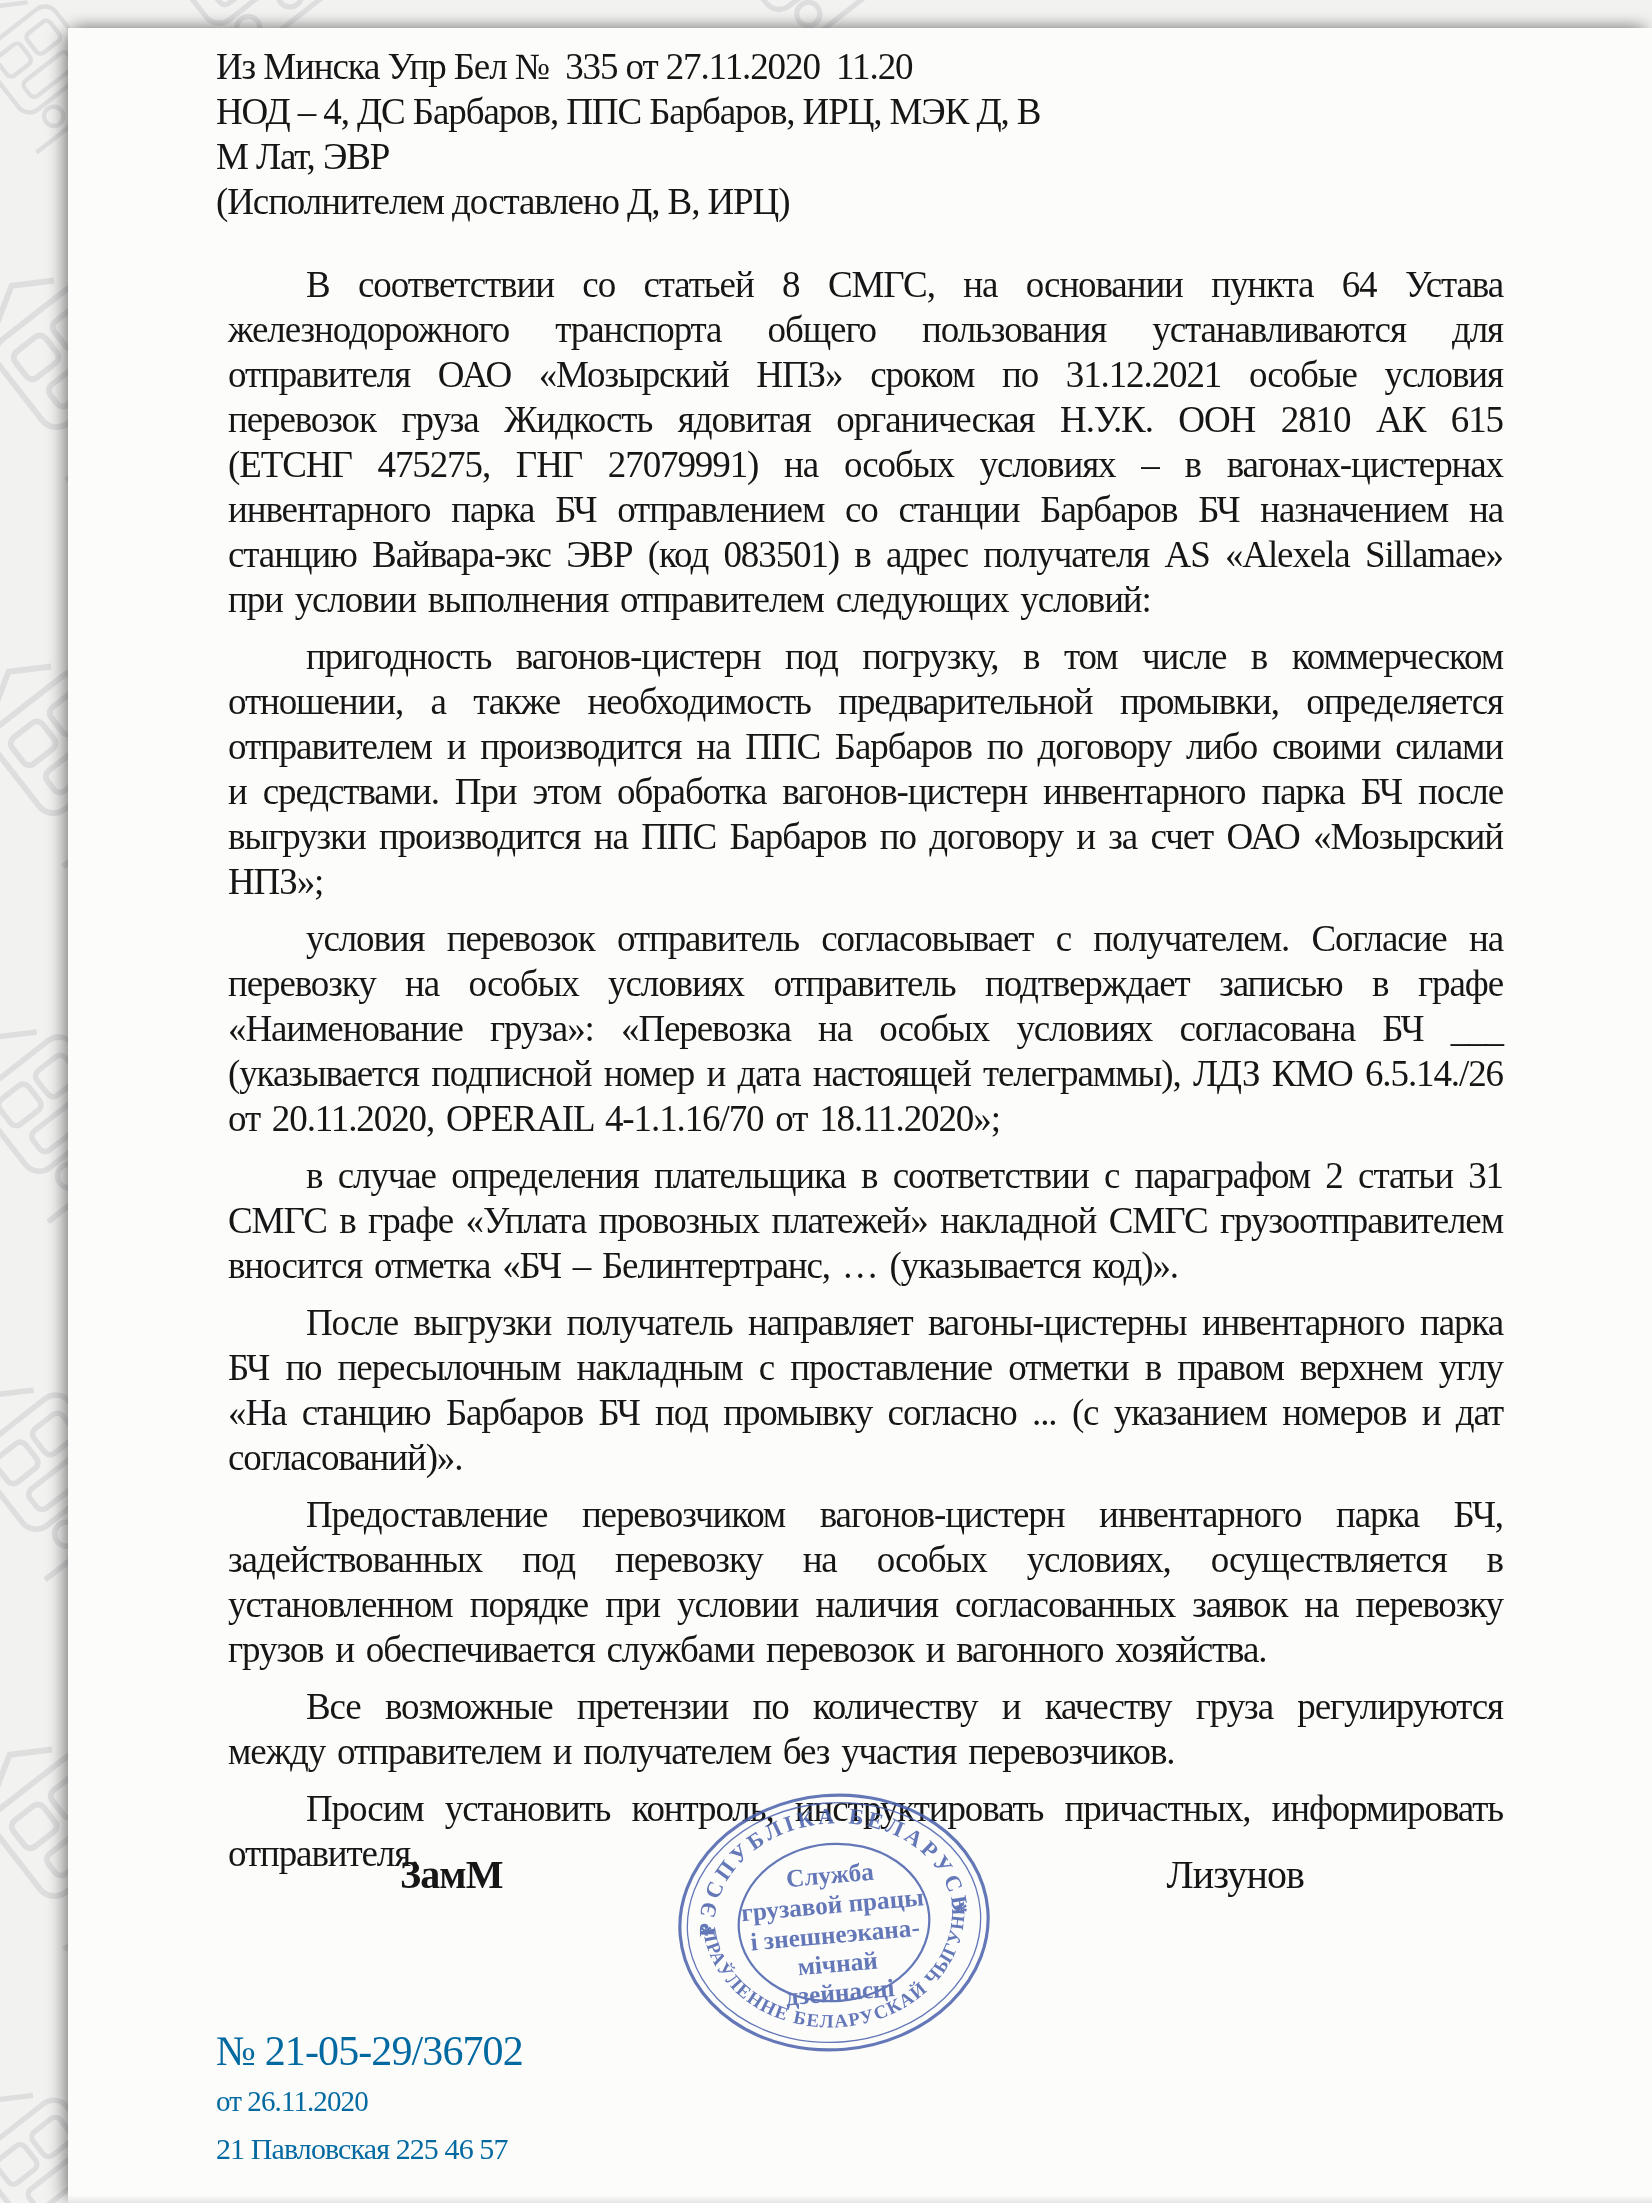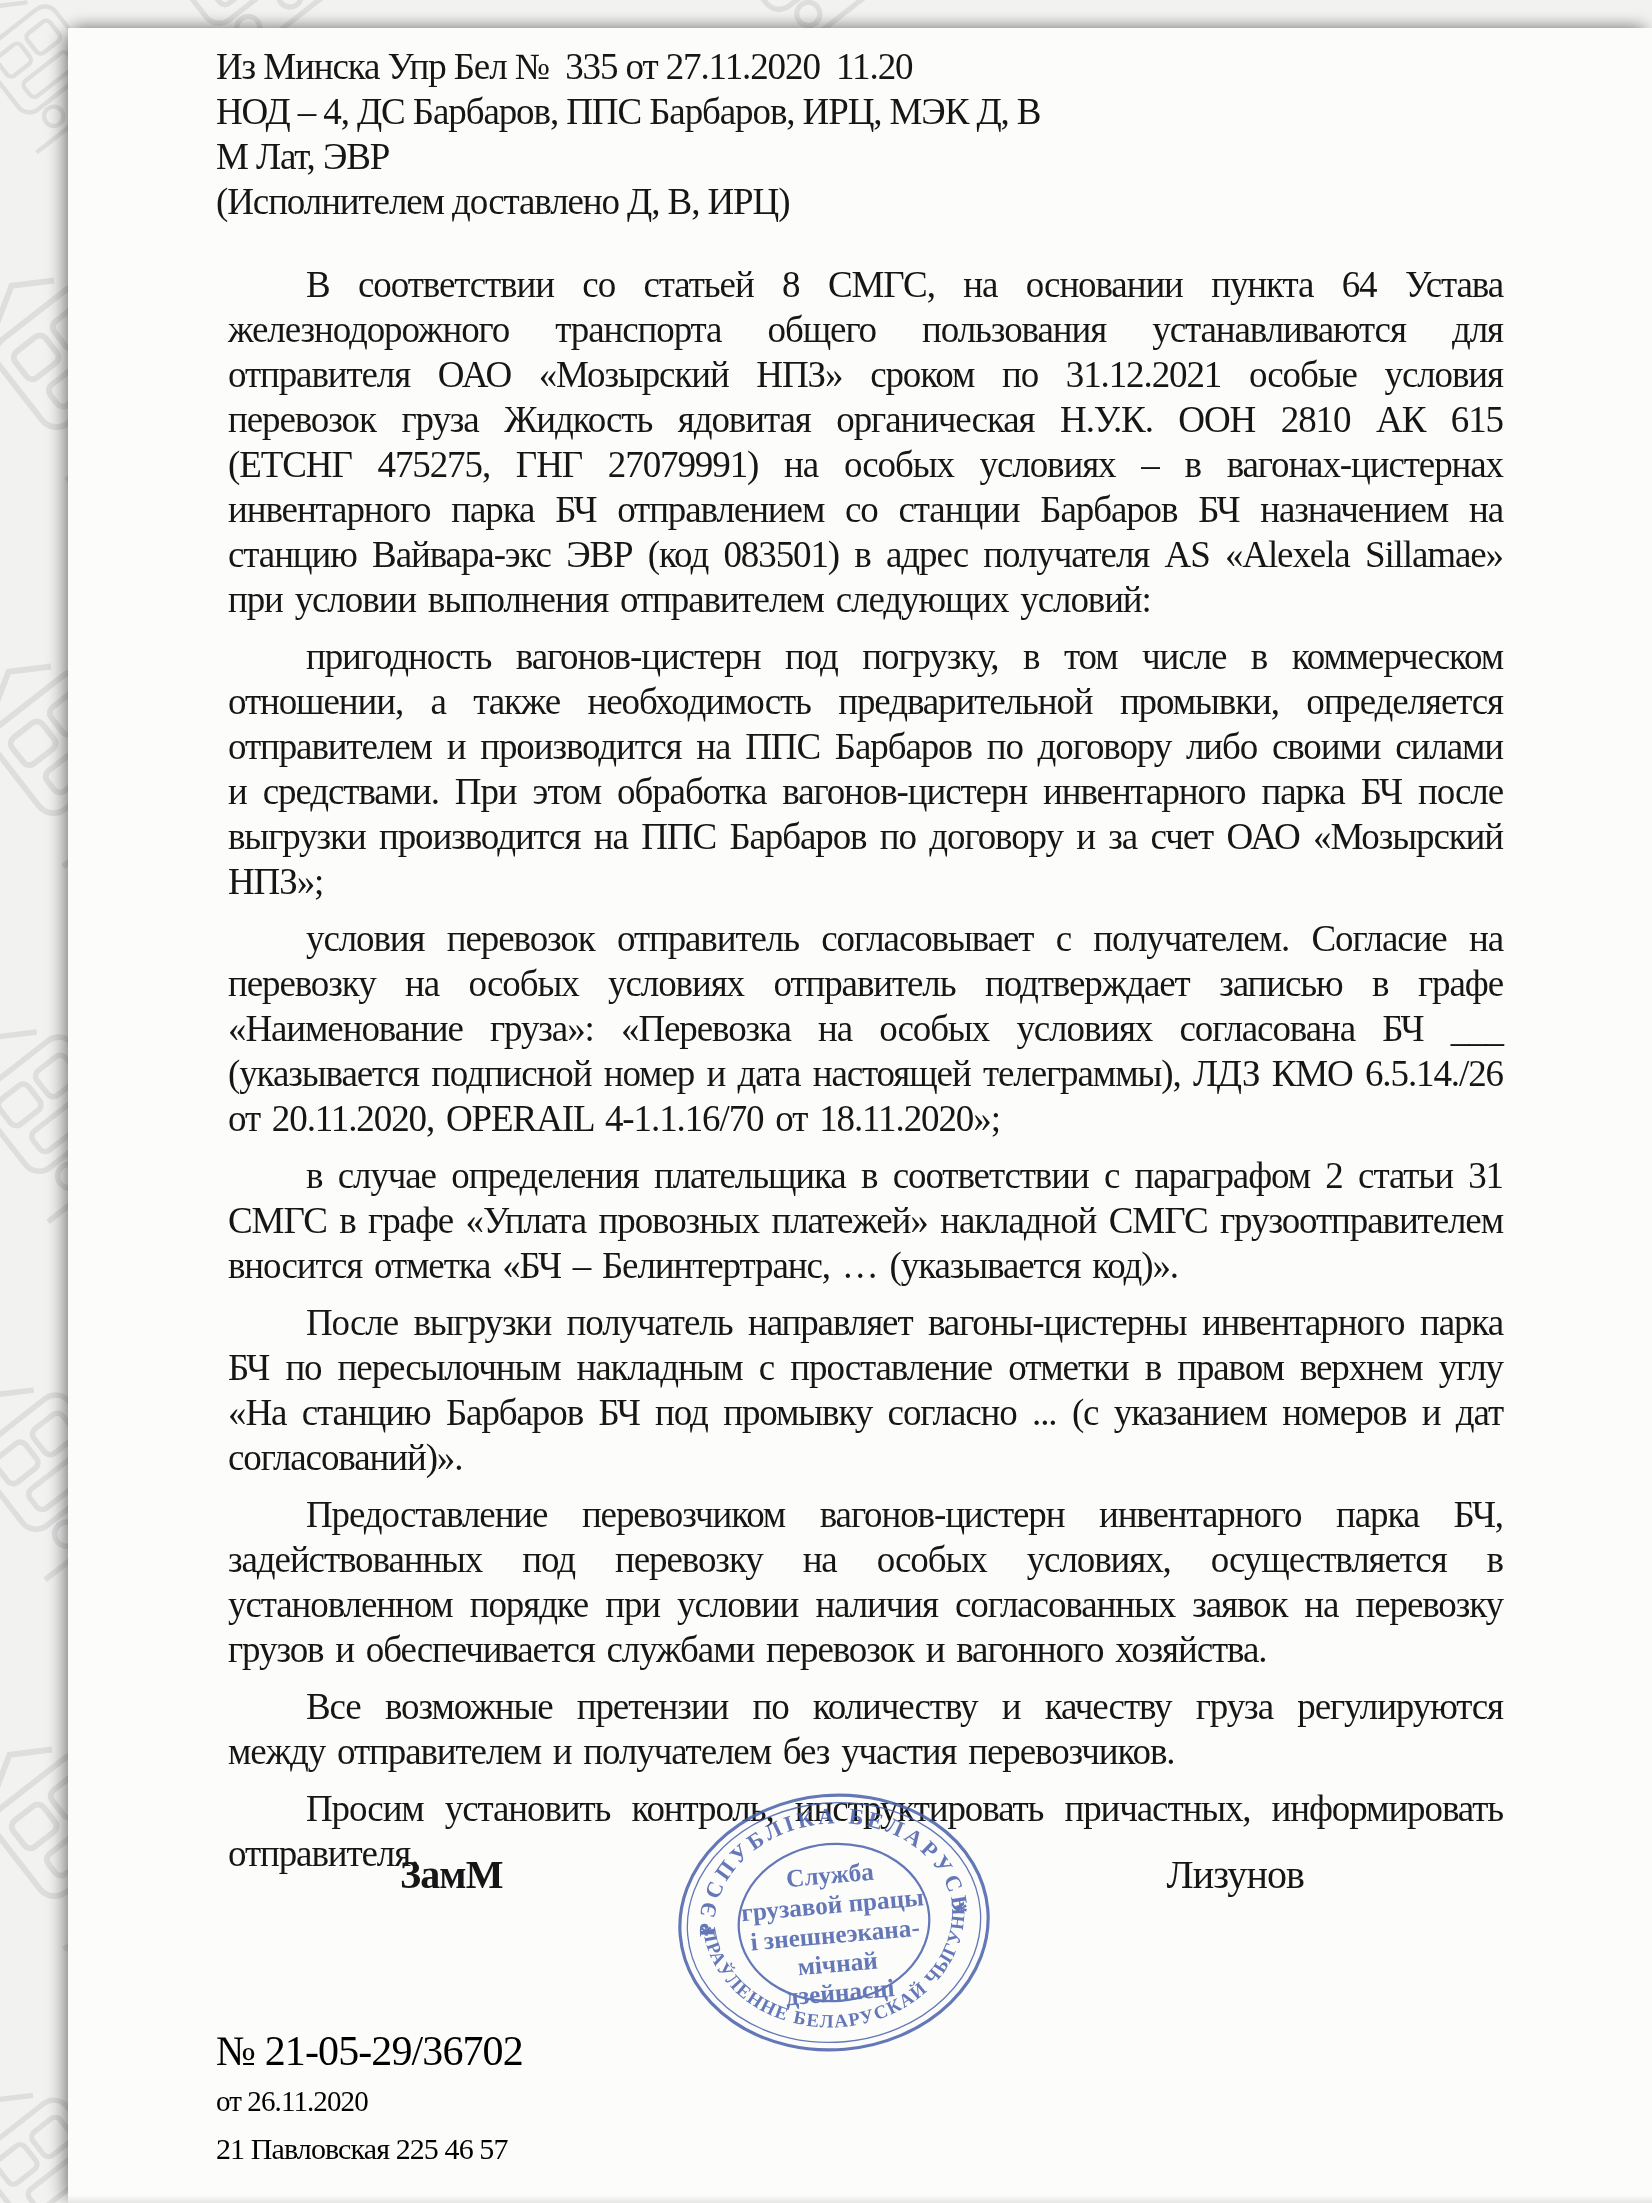--- a/index.html
+++ b/index.html
@@ -40,21 +40,21 @@
   .signature-row .sig-left{margin-left:184px;font-weight:bold;}
   .signature-row .sig-right{margin-right:211px;}
   .stamp-wrap{
     position:absolute;left:607px;top:1763px;width:318px;height:263px;
     transform:rotate(-5deg);opacity:0.85;z-index:5;
   }
   .stamp-wrap svg{width:100%;height:100%;}
   .stamp-text{fill:#4a61ad;font-family:"Liberation Serif","DejaVu Serif",serif;font-weight:600;}
   .stamp-ring{stroke:#4a61ad;fill:none;}
   .footer{
-    position:absolute;left:148px;top:1998px;color:#000000;letter-spacing:-0.9px;
+    position:absolute;left:148px;top:1998px;color:#0369a1;letter-spacing:-0.9px;
   }
   .footer .num{font-size:42px;line-height:50px;}
   .footer .date{font-size:29px;line-height:50px;}
   .footer .executor{font-size:30px;line-height:40px;margin-top:3px;}
 </style>
 </head>
 <body>
 
 <svg width="0" height="0" style="position:absolute">
   <symbol id="wm-train" viewBox="0 0 100 120">

